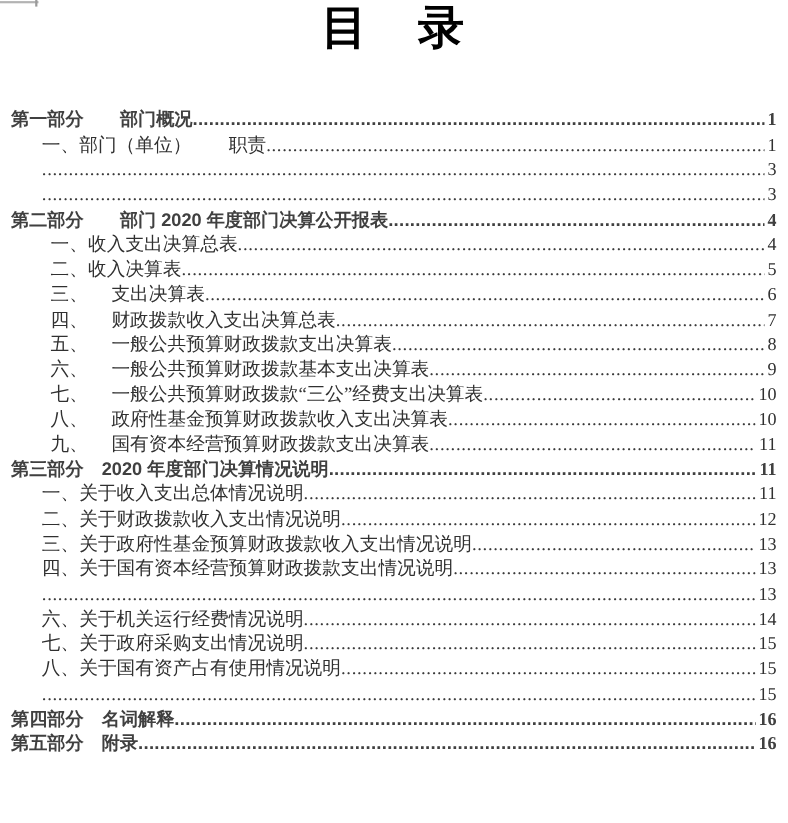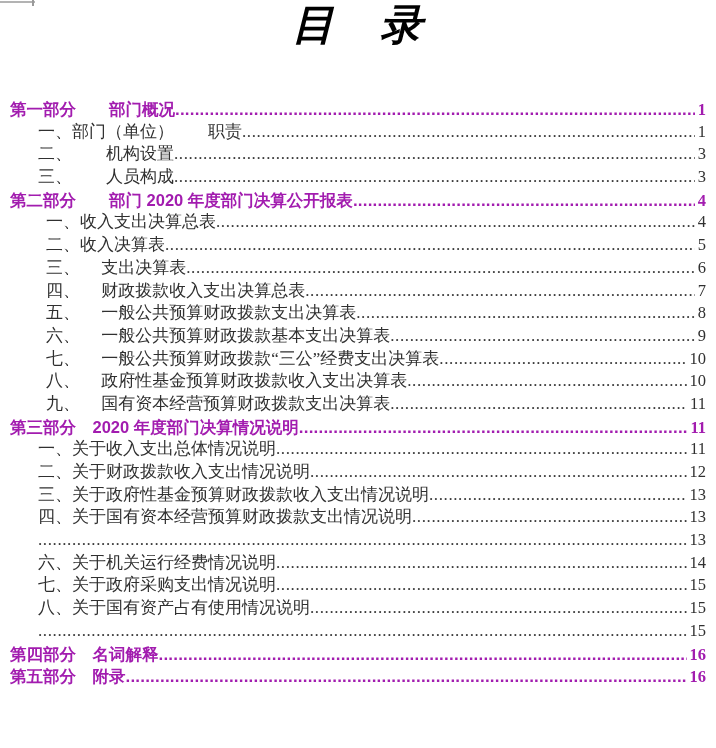--- a/index.html
+++ b/index.html
@@ -41,21 +41,20 @@
     right: 0;
     height: 50px;
     line-height: 50px;
     text-align: center;
     font-family: "Liberation Sans", sans-serif;
     font-weight: bold;
     font-size: 42px;
     color: #000000;
     letter-spacing: 2px;
     white-space: pre;
-    font-style: italic;
   }
   
   .toc {
     position: absolute;
     top: 98px;
     left: 10px;
     right: 10px;
   }
   .row {
     display: flex;
@@ -77,21 +76,21 @@
     min-width: 8px;
   }
   .row .page-num {
     flex: 0 0 auto;
     padding-left: 3px;
     font-family: "Liberation Serif", serif;
     font-size: 16.5px;
   }
   
   .row.l1 {
-    color: #a21caf;
+    color: #404040;
     font-weight: bold;
   }
   .row.l1 .label {
     font-family: "Liberation Sans", sans-serif;
     font-size: 16.5px;
   }
   .row.l1 .leader {
     font-family: "Liberation Sans", sans-serif;
     letter-spacing: 0.2px;
   }
@@ -124,26 +123,24 @@
       <span class="label">第一部分　　部门概况</span>
       <span class="leader">............................................................................................................................................................................................................................................................................................................</span>
       <span class="page-num">1</span>
     </div>
       <div class="row l2 sec-0">
       <span class="label">一、部门（单位）　　职责</span>
       <span class="leader">............................................................................................................................................................................................................................................................................................................</span>
       <span class="page-num">1</span>
     </div>
       <div class="row l2 sec-0">
-      <span class="label">二、　　机构设置</span>
       <span class="leader">............................................................................................................................................................................................................................................................................................................</span>
       <span class="page-num">3</span>
     </div>
       <div class="row l2 sec-0">
-      <span class="label">三、　　人员构成</span>
       <span class="leader">............................................................................................................................................................................................................................................................................................................</span>
       <span class="page-num">3</span>
     </div>
       <div class="row l1 sec-1">
       <span class="label">第二部分　　部门 2020 年度部门决算公开报表</span>
       <span class="leader">............................................................................................................................................................................................................................................................................................................</span>
       <span class="page-num">4</span>
     </div>
       <div class="row l2 sec-1">
       <span class="label">一、收入支出决算总表</span>

